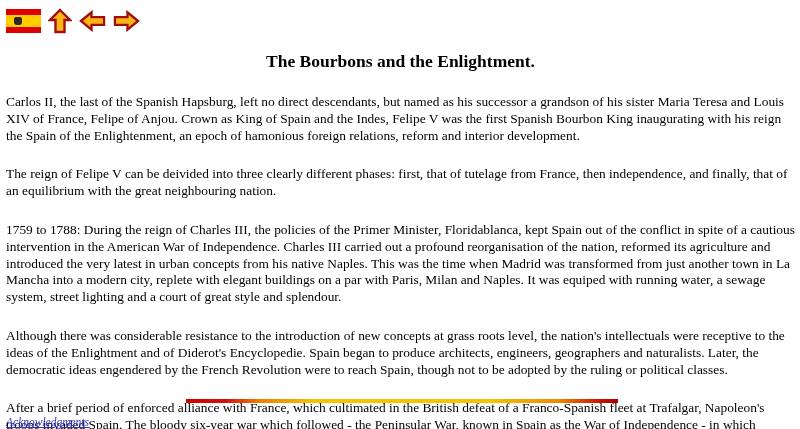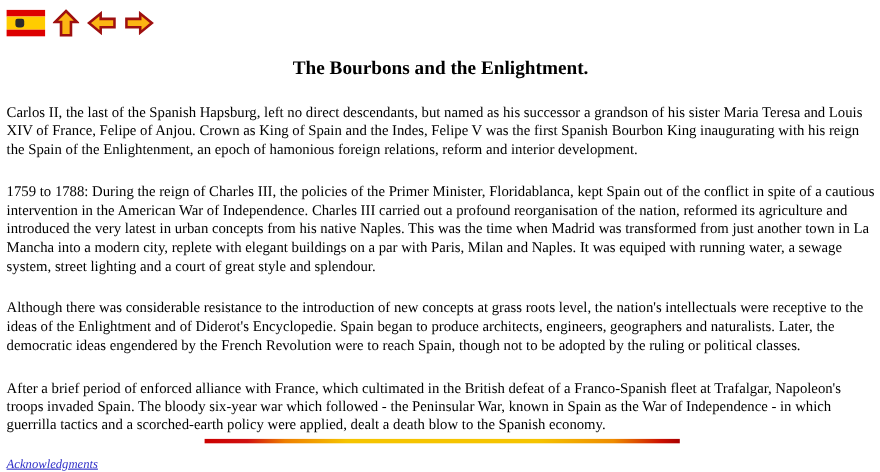--- a/index.html
+++ b/index.html
@@ -77,20 +77,21 @@
     <a href="#" class="arrow-link">
       <svg width="27" height="22" viewBox="0 0 28 22">
         <path d="M26 11 L15 2 L15 7 L2 7 L2 15 L15 15 L15 20 Z" fill="#fcb514" stroke="#9e1010" stroke-width="2.4" stroke-linejoin="miter"></path>
       </svg>
     </a>
   </div>
 
   <h1 class="title">The Bourbons and the Enlightment.</h1>
 
   <p class="body-par">Carlos II, the last of the Spanish Hapsburg, left no direct descendants, but named as his successor a grandson of his sister Maria Teresa and Louis XIV of France, Felipe of Anjou. Crown as King of Spain and the Indes, Felipe V was the first Spanish Bourbon King inaugurating with his reign the Spain of the Enlightenment, an epoch of hamonious foreign relations, reform and interior development.</p>
+  <p class="body-par">The reign of Felipe V can be deivided into three clearly different phases: first, that of tutelage from France, then independence, and finally, that of an equilibrium with the great neighbouring nation.</p>
   <p class="body-par">1759 to 1788: During the reign of Charles III, the policies of the Primer Minister, Floridablanca, kept Spain out of the conflict in spite of a cautious intervention in the American War of Independence. Charles III carried out a profound reorganisation of the nation, reformed its agriculture and introduced the very latest in urban concepts from his native Naples. This was the time when Madrid was transformed from just another town in La Mancha into a modern city, replete with elegant buildings on a par with Paris, Milan and Naples. It was equiped with running water, a sewage system, street lighting and a court of great style and splendour.</p>
   <p class="body-par">Although there was considerable resistance to the introduction of new concepts at grass roots level, the nation's intellectuals were receptive to the ideas of the Enlightment and of Diderot's Encyclopedie. Spain began to produce architects, engineers, geographers and naturalists. Later, the democratic ideas engendered by the French Revolution were to reach Spain, though not to be adopted by the ruling or political classes.</p>
   <p class="body-par">After a brief period of enforced alliance with France, which cultimated in the British defeat of a Franco-Spanish fleet at Trafalgar, Napoleon's troops invaded Spain. The bloody six-year war which followed - the Peninsular War, known in Spain as the War of Independence - in which guerrilla tactics and a scorched-earth policy were applied, dealt a death blow to the Spanish economy.</p>
 
   <div class="rule"></div>
 
   <a href="#" class="ack">Acknowledgments</a>
 
 </div>
 

